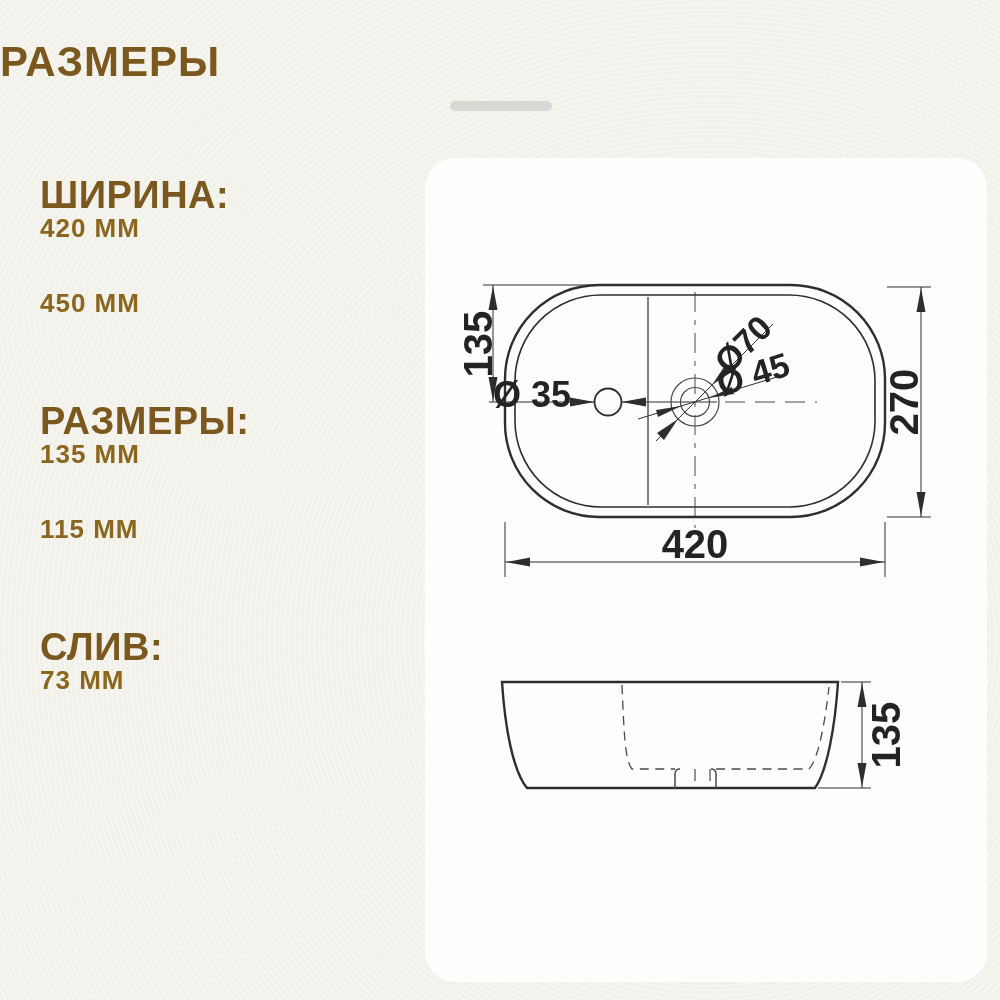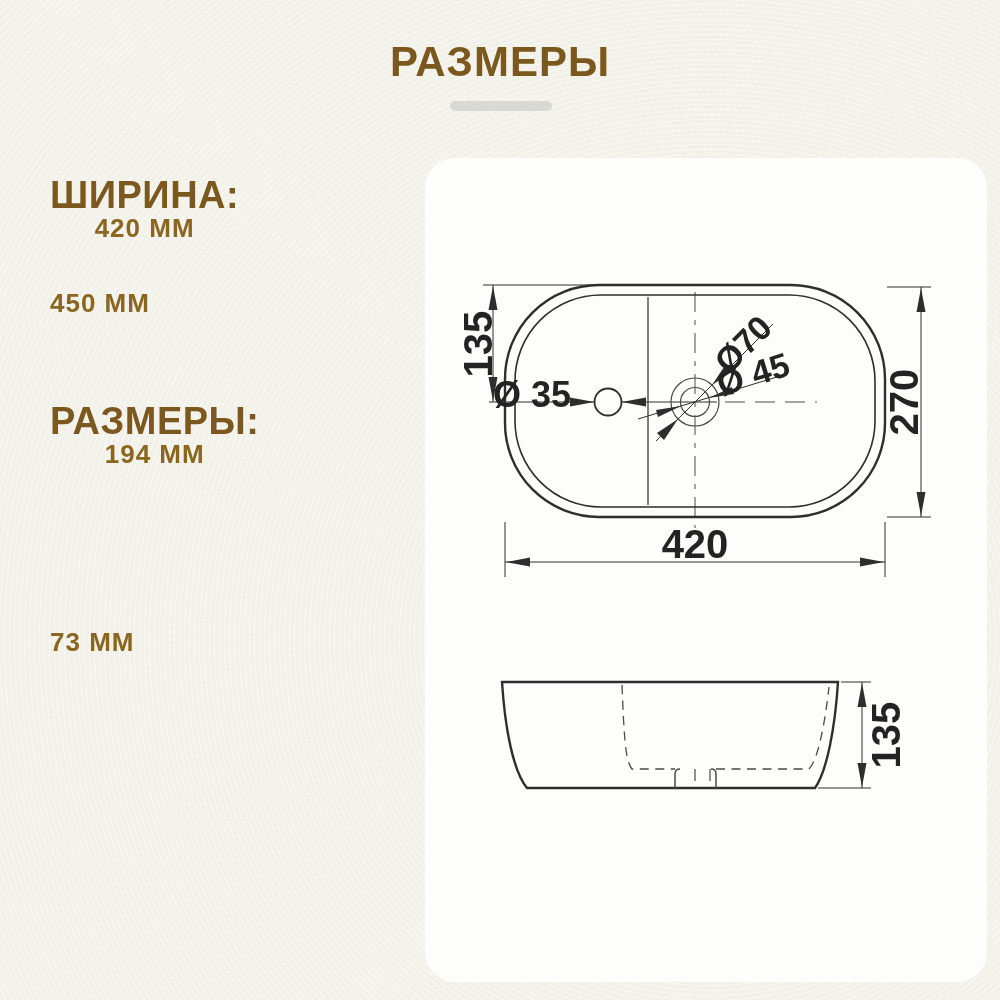--- a/index.html
+++ b/index.html
@@ -7,28 +7,28 @@
     width:1000px;height:1000px;position:relative;overflow:hidden;
     background-color:var(--background,#f2f1ea);
     background-image:
       repeating-radial-gradient(circle at 23% 31%, rgba(140,135,110,.025) 0 1px, transparent 1px 6px),
       repeating-radial-gradient(circle at 71% 64%, rgba(255,255,255,.5) 0 1px, transparent 1px 5px);
     font-family:"Liberation Sans","DejaVu Sans",sans-serif;
     -webkit-font-smoothing:antialiased;
   }
   .page-title{
     position:absolute;top:38px;left:0;right:0;margin:0;
-    text-align:center;font-size:42px;font-weight:700;letter-spacing:1px;
+    font-size:42px;font-weight:700;letter-spacing:1px;
     color:var(--accent-heading,#7b581e);
   }
   .divider{
     position:absolute;top:101px;left:450px;width:102px;height:10px;
     border-radius:6px;background:var(--divider,#d8d8d5);
   }
-  .spec{position:absolute;left:50px;white-space:nowrap;text-align:center;}
+  .spec{position:absolute;left:40px;white-space:nowrap;}
   .spec-label{
     font-size:38px;font-weight:700;letter-spacing:.5px;line-height:1;
     color:var(--accent-heading,#7b581e);
   }
   .spec-value{
     margin-top:1px;font-size:26px;font-weight:700;letter-spacing:1px;line-height:1;
     color:var(--accent-value,#8a661e);
   }
   .card{
     position:absolute;left:425px;top:158px;width:562px;height:824px;
@@ -54,25 +54,27 @@
 
 <div class="spec" style="top:176px">
   <div class="spec-label">ШИРИНА:</div>
   <div class="spec-value">420 ММ</div>
 </div>
 <div class="spec" style="top:289px">
   <div class="spec-value">450 ММ</div>
 </div>
 <div class="spec" style="top:402px">
   <div class="spec-label">РАЗМЕРЫ:</div>
-  <div class="spec-value">194 ММ</div>
+  <div class="spec-value">135 ММ</div>
 </div>
 <div class="spec" style="top:515px">
+  <div class="spec-value">115 ММ</div>
 </div>
 <div class="spec" style="top:628px">
+  <div class="spec-label">СЛИВ:</div>
   <div class="spec-value">73 ММ</div>
 </div>
 
 <div class="card">
   <svg width="562" height="807" viewBox="0 0 562 807">
 
     <g>
 
       <line class="ln" x1="64" y1="244" x2="292" y2="244" stroke-width="1"></line>
       <line class="ln-thin" x1="300" y1="244" x2="392" y2="244" stroke-width="1" stroke-dasharray="20 10"></line>

